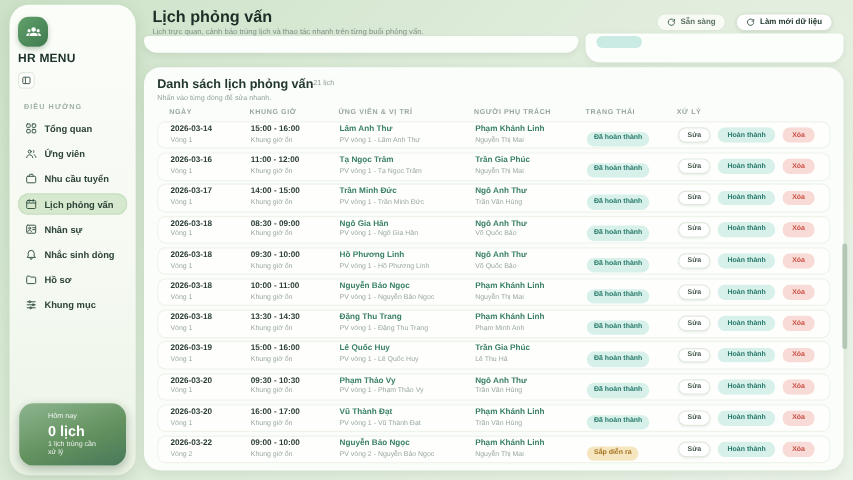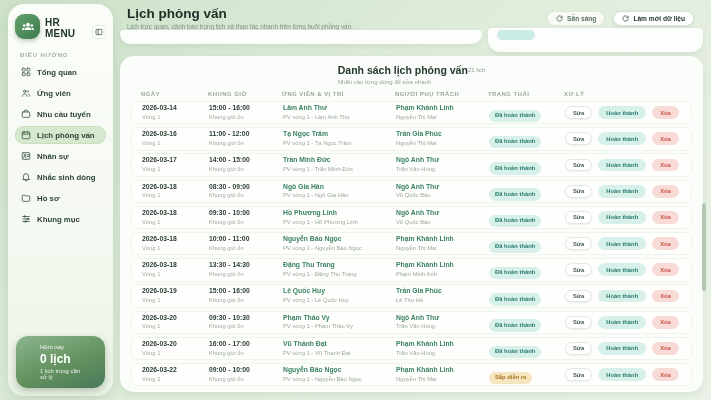--- a/index.html
+++ b/index.html
@@ -4,21 +4,21 @@
 <style>
   html,body{margin:0;padding:0;background:#dce9d8;}
   .page{position:relative;width:711px;height:400px;overflow:hidden;
     background:linear-gradient(135deg,#cde2c8 0%,#dfecdb 45%,#ebf3e8 100%);
     font-family:"Liberation Sans","DejaVu Sans",sans-serif;-webkit-font-smoothing:antialiased;}
 
   
   .sidebar{position:absolute;left:8px;top:4px;width:105px;height:392px;box-sizing:border-box;
     background:linear-gradient(180deg,#fbfdf9 0%,#f3f8ef 70%,#e9f2e4 100%);
     border-radius:16px;box-shadow:0 4px 12px rgba(60,95,60,.14);padding:10px 7px;}
-  .sb-head{display:flex;align-items:flex-end;gap:5px;}
+  .sb-head{display:flex;align-items:flex-start;gap:5px;flex-direction:column;}
   .logo{width:25px;height:25px;border-radius:9px;flex:none;
     background:linear-gradient(135deg,#61a06b,#3f7a4e);
     display:flex;align-items:center;justify-content:center;box-shadow:0 2px 4px rgba(50,90,50,.3);}
   .logo-text{font-size:10px;font-weight:800;color:#1c312a;letter-spacing:.2px;flex:1;}
   .collapse-btn{width:14px;height:14px;border-radius:4px;background:#ffffff;border:1px solid #e1eadd;
     display:flex;align-items:center;justify-content:center;color:#7d9083;padding:0;}
   .nav-label{font-size:6px;font-weight:700;color:#9fb0a4;letter-spacing:.9px;margin:13px 0 5px 5px;}
   .nav-item{display:flex;align-items:center;gap:6px;padding:4px 6px;border-radius:9px;margin-bottom:3px;
     color:#2c4237;font-size:7.8px;font-weight:700;cursor:pointer;}
   .nav-item.active{background:#d6e9cf;box-shadow:inset 0 0 0 1px #c8dfc0;}
@@ -44,21 +44,21 @@
   .panel-left{position:absolute;left:120px;top:30px;width:362px;height:14px;background:#fcfefb;
     border-radius:4px 4px 12px 12px;box-shadow:0 2px 5px rgba(70,100,70,.10);}
   .panel-right{position:absolute;left:488px;top:28px;width:215px;height:24px;background:#fcfefb;
     border-radius:4px 4px 12px 12px;box-shadow:0 2px 5px rgba(70,100,70,.10);}
   .teal-chip{position:absolute;left:9px;top:2px;width:38px;height:10px;border-radius:6px;background:#c9ebe3;}
 
   
   .table-card{position:absolute;left:120px;top:56px;width:583px;height:336px;box-sizing:border-box;
     background:#fbfdfa;border-radius:14px;box-shadow:0 3px 9px rgba(60,95,60,.10);
     padding:8px 11px 6px;overflow:hidden;}
-  .tc-head{display:flex;justify-content:center;align-items:flex-start;}
+  .tc-head{display:flex;justify-content:flex-start;align-items:flex-start;}
   .tc-title{font-size:10.5px;font-weight:800;color:#22382d;}
   .tc-sub{font-size:6px;color:#95a59a;margin-top:3px;}
   .tc-count{font-size:6px;color:#8d9c92;margin-top:3px;}
   .grid-cols{display:grid;grid-template-columns:67px 74px 113px 93px 76px 1fr;align-items:center;}
   .thead{padding:6px 10px 4px;}
   .th{font-size:5.9px;font-weight:700;color:#98a79c;letter-spacing:.5px;}
   .rows{display:flex;flex-direction:column;gap:2.8px;}
   .trow{background:#fefffd;border:1px solid #eef4ea;border-radius:7px;padding:0 10px;height:23.4px;
     box-sizing:border-box;cursor:pointer;}
   .cell{line-height:1.3;}

